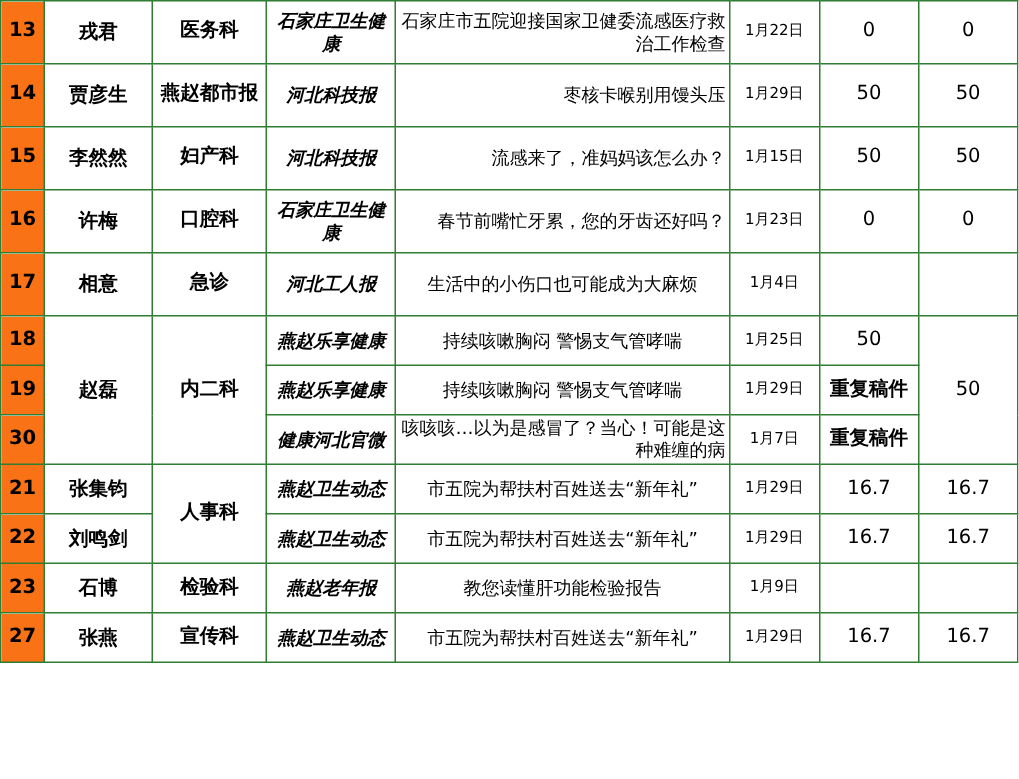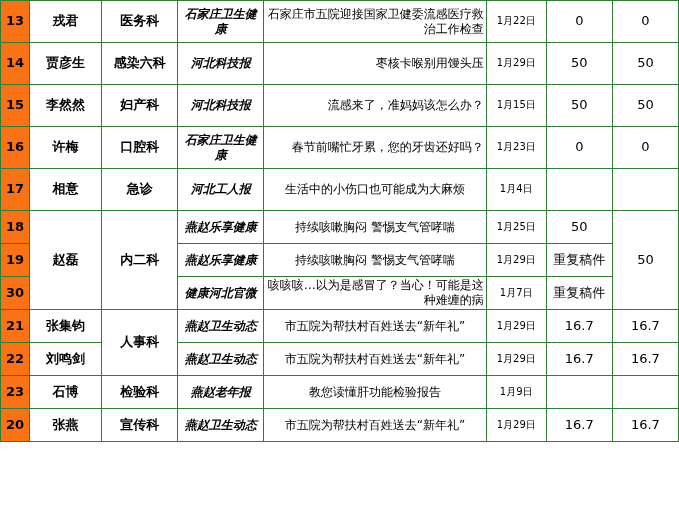--- a/index.html
+++ b/index.html
@@ -69,21 +69,21 @@
   td.date {
     font-size: 10px;
     text-align: right;
     padding-right: 3px;
   }
   td.num {
     font-size: 13px;
   }
   td.dup {
     font-size: 13px;
-    font-weight: normal;
+    font-weight: bold;
   }
   .row-h { height: 33px; margin-left: 20px; }
   .row-h2 { height: 42px; }
 </style>
 </head>
 <body>
 
 <table class="sheet">
   <colgroup>
     <col class="c-idx">
@@ -104,21 +104,21 @@
       <td class="media">石家庄卫生健康</td>
       <td class="title ctr">石家庄市五院迎接国家卫健委流感医疗救治工作检查</td>
       <td class="date">1月22日</td>
       <td class="num">0</td>
       <td class="num">0</td>
     </tr>
 
     <tr class="row-h2">
       <td class="idx">14</td>
       <td class="name">贾彦生</td>
-      <td class="dept">感染六科</td>
+      <td class="dept">燕赵都市报</td>
       <td class="media">河北科技报</td>
       <td class="title ctr">枣核卡喉别用馒头压</td>
       <td class="date">1月29日</td>
       <td class="num">50</td>
       <td class="num">50</td>
     </tr>
 
     <tr class="row-h2">
       <td class="idx">15</td>
       <td class="name">李然然</td>
@@ -205,21 +205,21 @@
       <td class="name">石博</td>
       <td class="dept">检验科</td>
       <td class="media">燕赵老年报</td>
       <td class="title">教您读懂肝功能检验报告</td>
       <td class="date">1月9日</td>
       <td class="num"></td>
       <td class="num"></td>
     </tr>
 
     <tr class="row-h">
-      <td class="idx">20</td>
+      <td class="idx">27</td>
       <td class="name">张燕</td>
       <td class="dept">宣传科</td>
       <td class="media">燕赵卫生动态</td>
       <td class="title">市五院为帮扶村百姓送去“新年礼”</td>
       <td class="date">1月29日</td>
       <td class="num">16.7</td>
       <td class="num">16.7</td>
     </tr>
   </tbody>
 </table>

